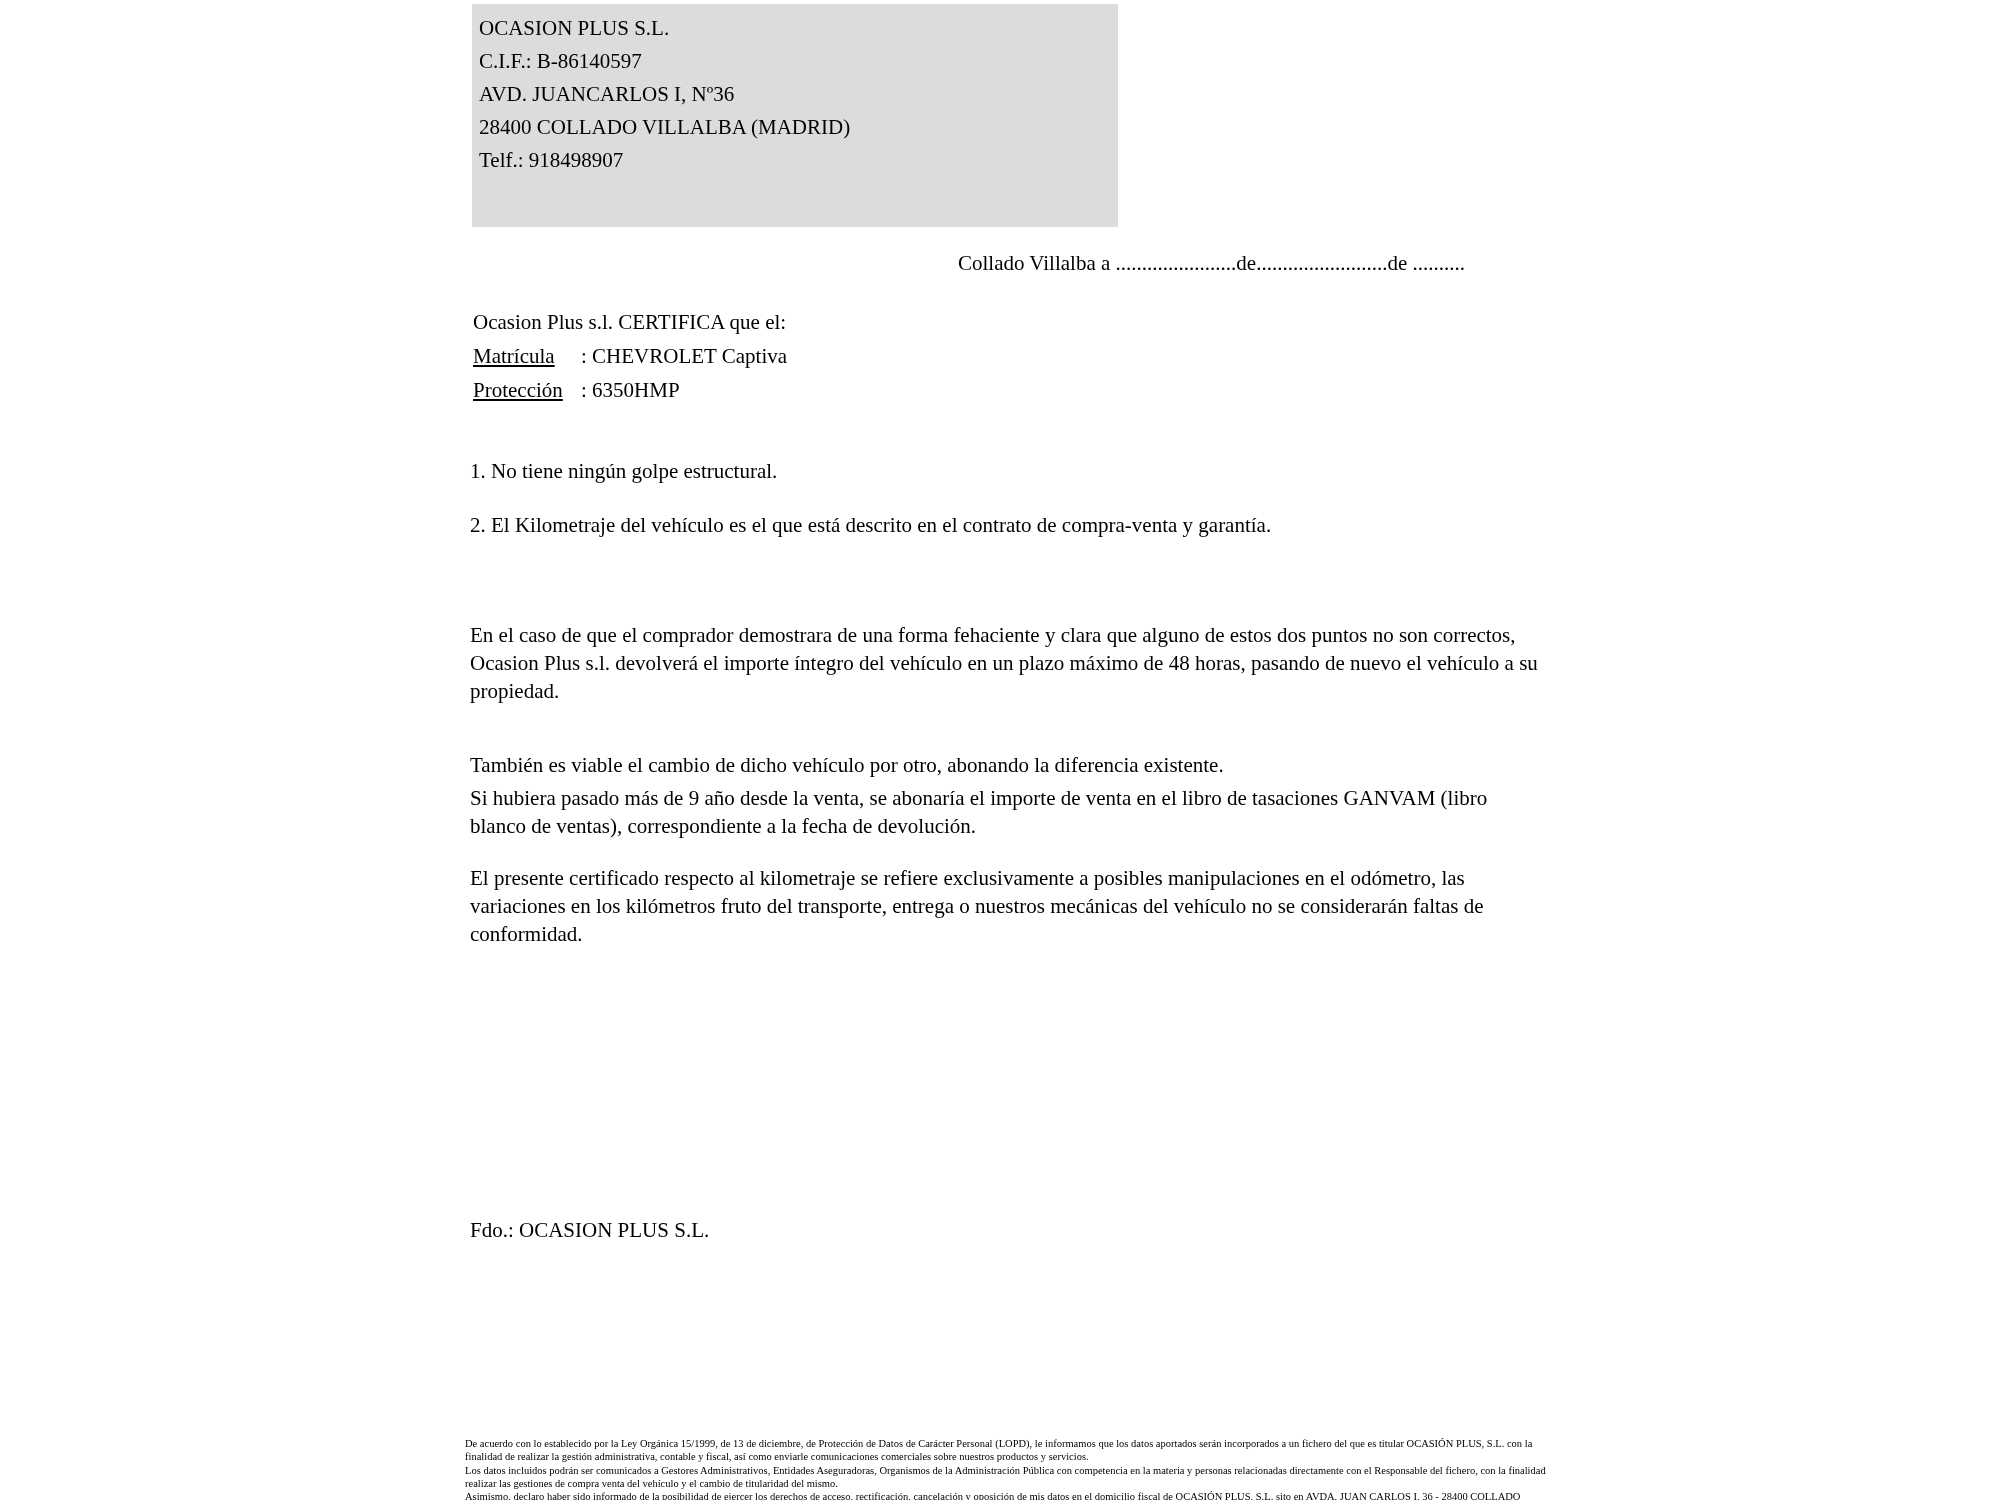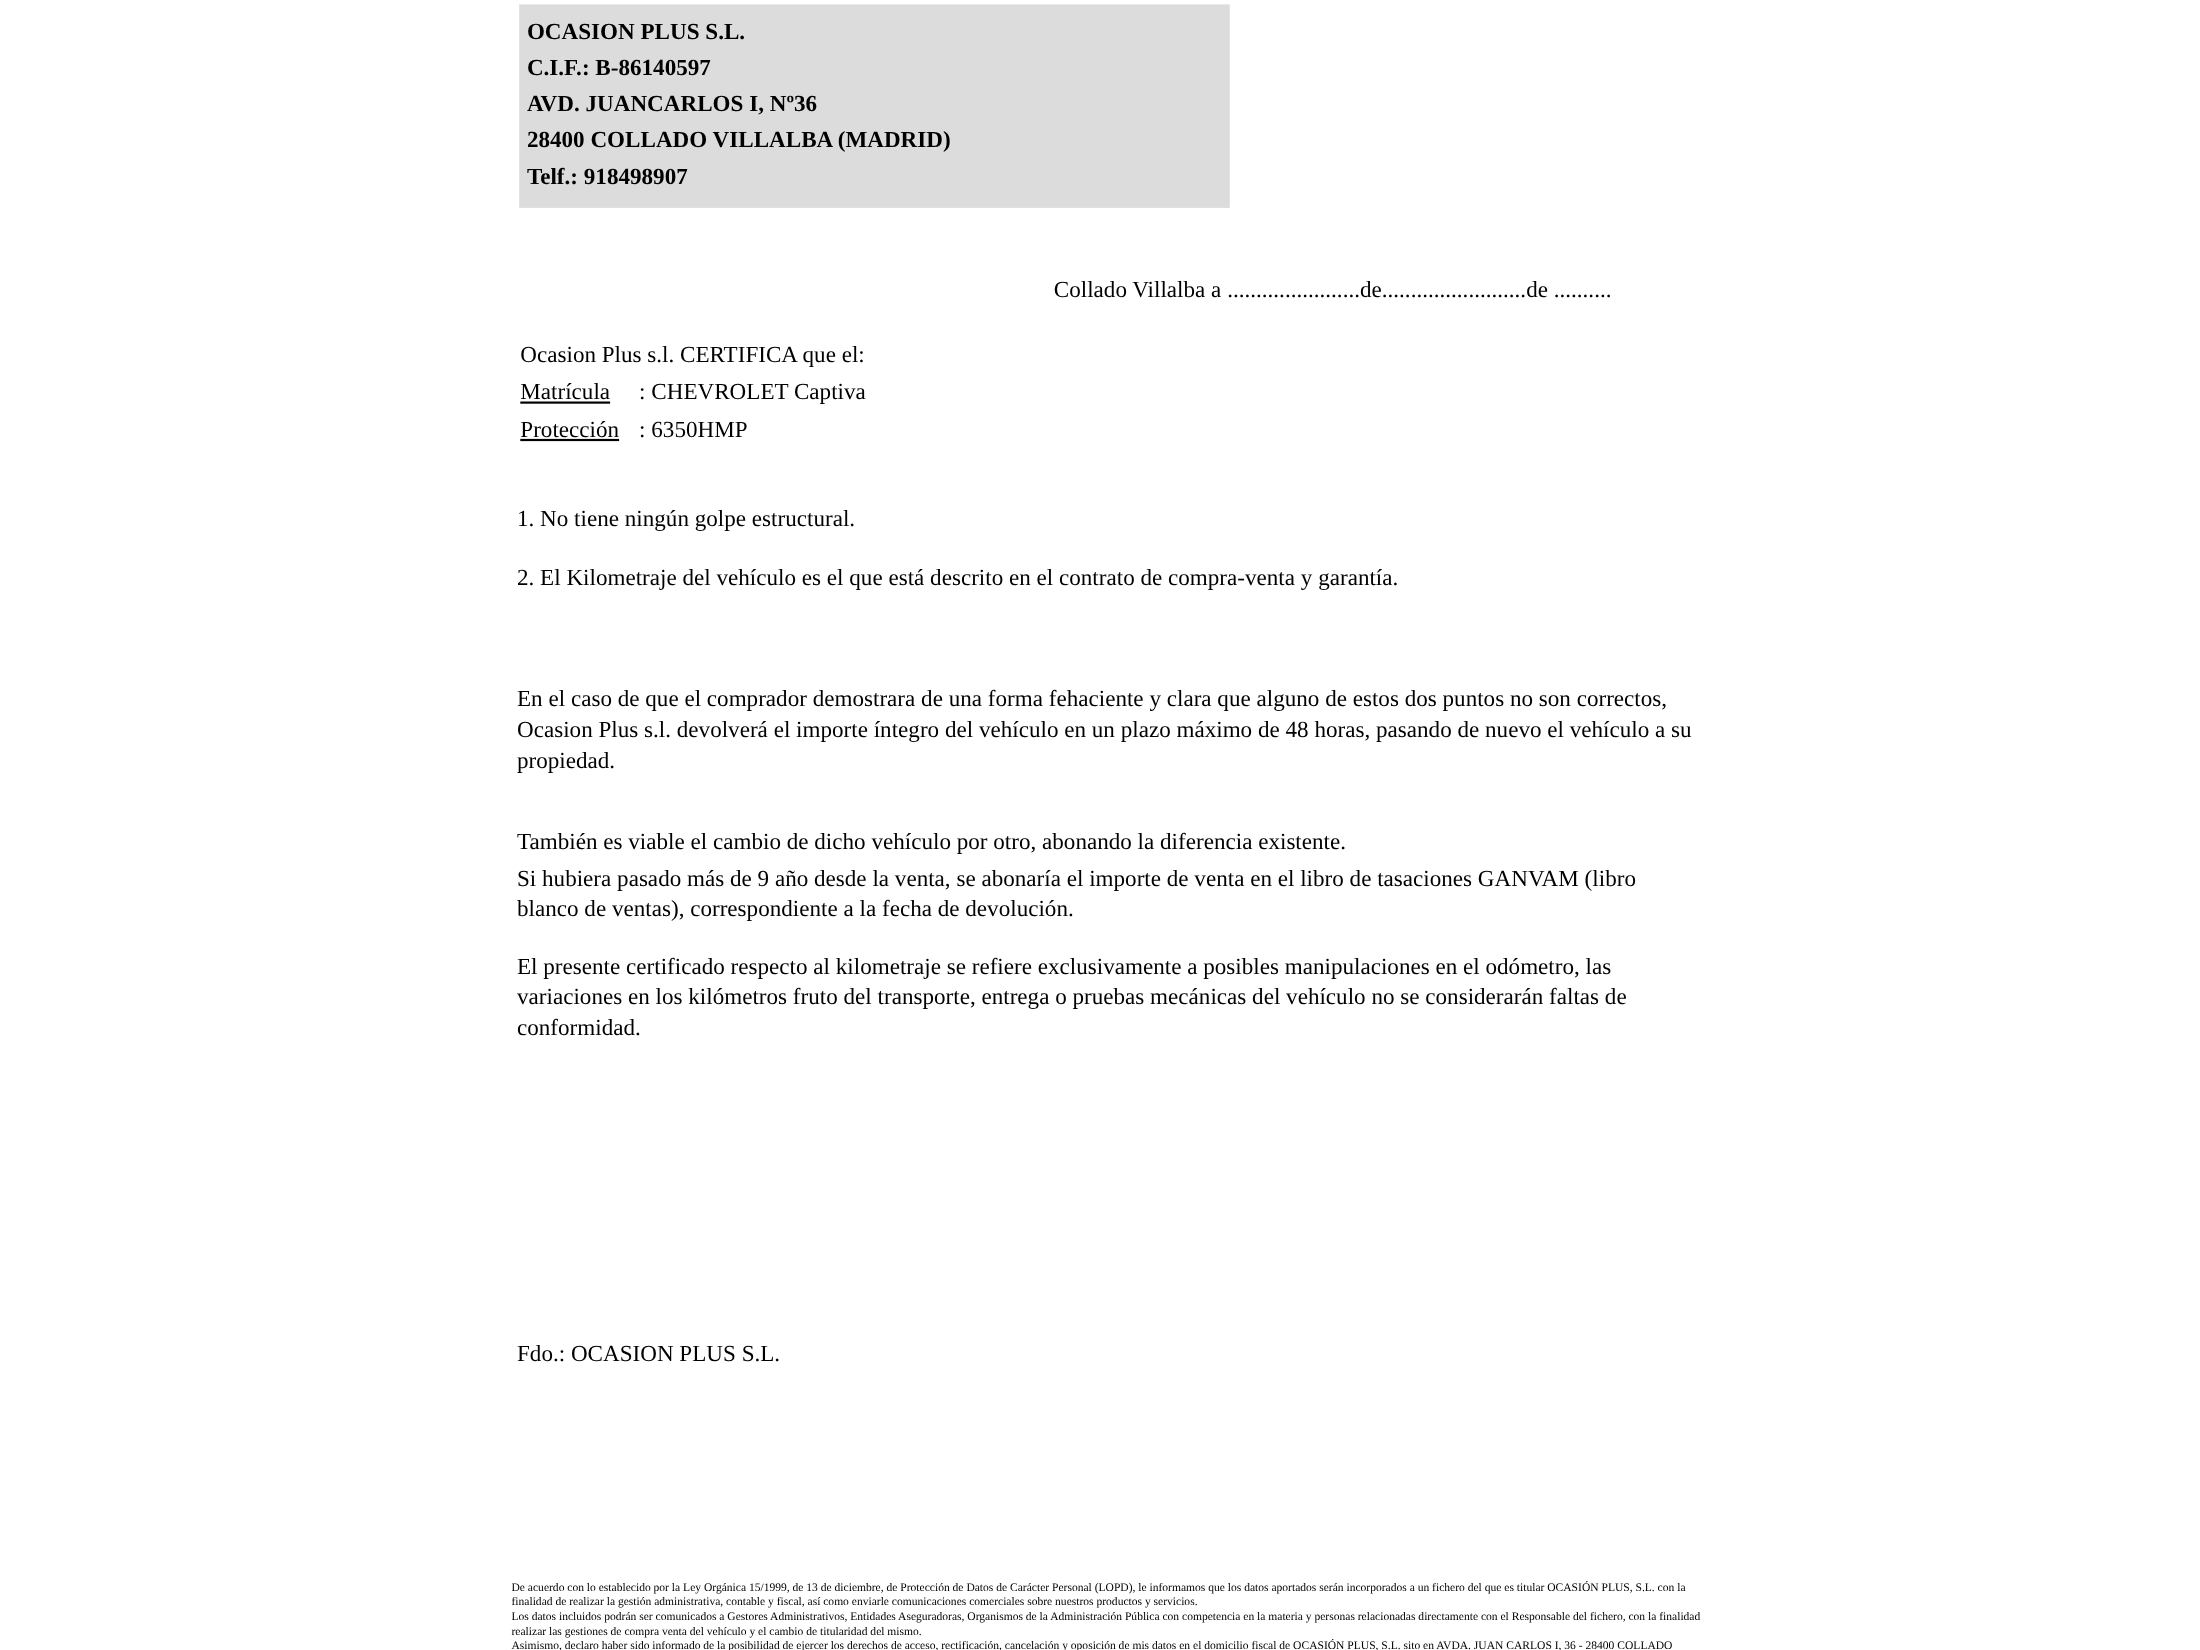--- a/index.html
+++ b/index.html
@@ -8,25 +8,25 @@
     width: 2000px;
     height: 1500px;
     background: #ffffff;
     font-family: "Liberation Serif", serif;
     color: #000000;
     overflow: hidden;
   }
   .header-block {
     position: absolute;
     left: 472px; top: 4px;
-    width: 646px; height: 185px;
+    width: 646px; height: 223px;
     background: #dcdcdc;
     box-sizing: border-box;
     padding: 8px 0 0 7px;
-    font-weight: bold;
+    font-weight: normal;
     font-size: 21px;
     line-height: 33px;
   }
   .date-line {
     position: absolute;
     left: 958px; top: 251px;
     font-size: 21px;
     white-space: nowrap;
   }
   .certify {
@@ -94,21 +94,21 @@
       <span class="label-box"><span class="u">Protección</span></span><span>: 6350HMP</span>
     </div>
   </div>
 
   <div class="point p1">1. No tiene ningún golpe estructural.</div>
   <div class="point p2">2. El Kilometraje del vehículo es el que está descrito en el contrato de compra-venta y garantía.</div>
 
   <div class="para para1">En el caso de que el comprador demostrara de una forma fehaciente y clara que alguno de estos dos puntos no son correctos, Ocasion Plus s.l. devolverá el importe íntegro del vehículo en un plazo máximo de 48 horas, pasando de nuevo el vehículo a su propiedad.</div>
   <div class="para para2">También es viable el cambio de dicho vehículo por otro, abonando la diferencia existente.</div>
   <div class="para para3">Si hubiera pasado más de 9 año desde la venta, se abonaría el importe de venta en el libro de tasaciones GANVAM (libro blanco de ventas), correspondiente a la fecha de devolución.</div>
-  <div class="para para4">El presente certificado respecto al kilometraje se refiere exclusivamente a posibles manipulaciones en el odómetro, las variaciones en los kilómetros fruto del transporte, entrega o pruebas mecánicas del vehículo no se considerarán faltas de conformidad.</div>
+  <div class="para para4">El presente certificado respecto al kilometraje se refiere exclusivamente a posibles manipulaciones en el odómetro, las variaciones en los kilómetros fruto del transporte, entrega o nuestros mecánicas del vehículo no se considerarán faltas de conformidad.</div>
 
   <div class="signature">Fdo.: OCASION PLUS S.L.</div>
 
   <div class="footer">
     <div>De acuerdo con lo establecido por la Ley Orgánica 15/1999, de 13 de diciembre, de Protección de Datos de Carácter Personal (LOPD), le informamos que los datos aportados serán incorporados a un fichero del que es titular OCASIÓN PLUS, S.L. con la finalidad de realizar la gestión administrativa, contable y fiscal, así como enviarle comunicaciones comerciales sobre nuestros productos y servicios.</div>
     <div>Los datos incluidos podrán ser comunicados a Gestores Administrativos, Entidades Aseguradoras, Organismos de la Administración Pública con competencia en la materia y personas relacionadas directamente con el Responsable del fichero, con la finalidad realizar las gestiones de compra venta del vehículo y el cambio de titularidad del mismo.</div>
     <div>Asimismo, declaro haber sido informado de la posibilidad de ejercer los derechos de acceso, rectificación, cancelación y oposición de mis datos en el domicilio fiscal de OCASIÓN PLUS, S.L. sito en AVDA. JUAN CARLOS I, 36 - 28400 COLLADO VILLALBA - MADRID. Inscrita en el Registro Mercantil de Madrid Tomo:150, Inscripción:1, Hoja:M 511731</div>
   </div>
 
 </div>

